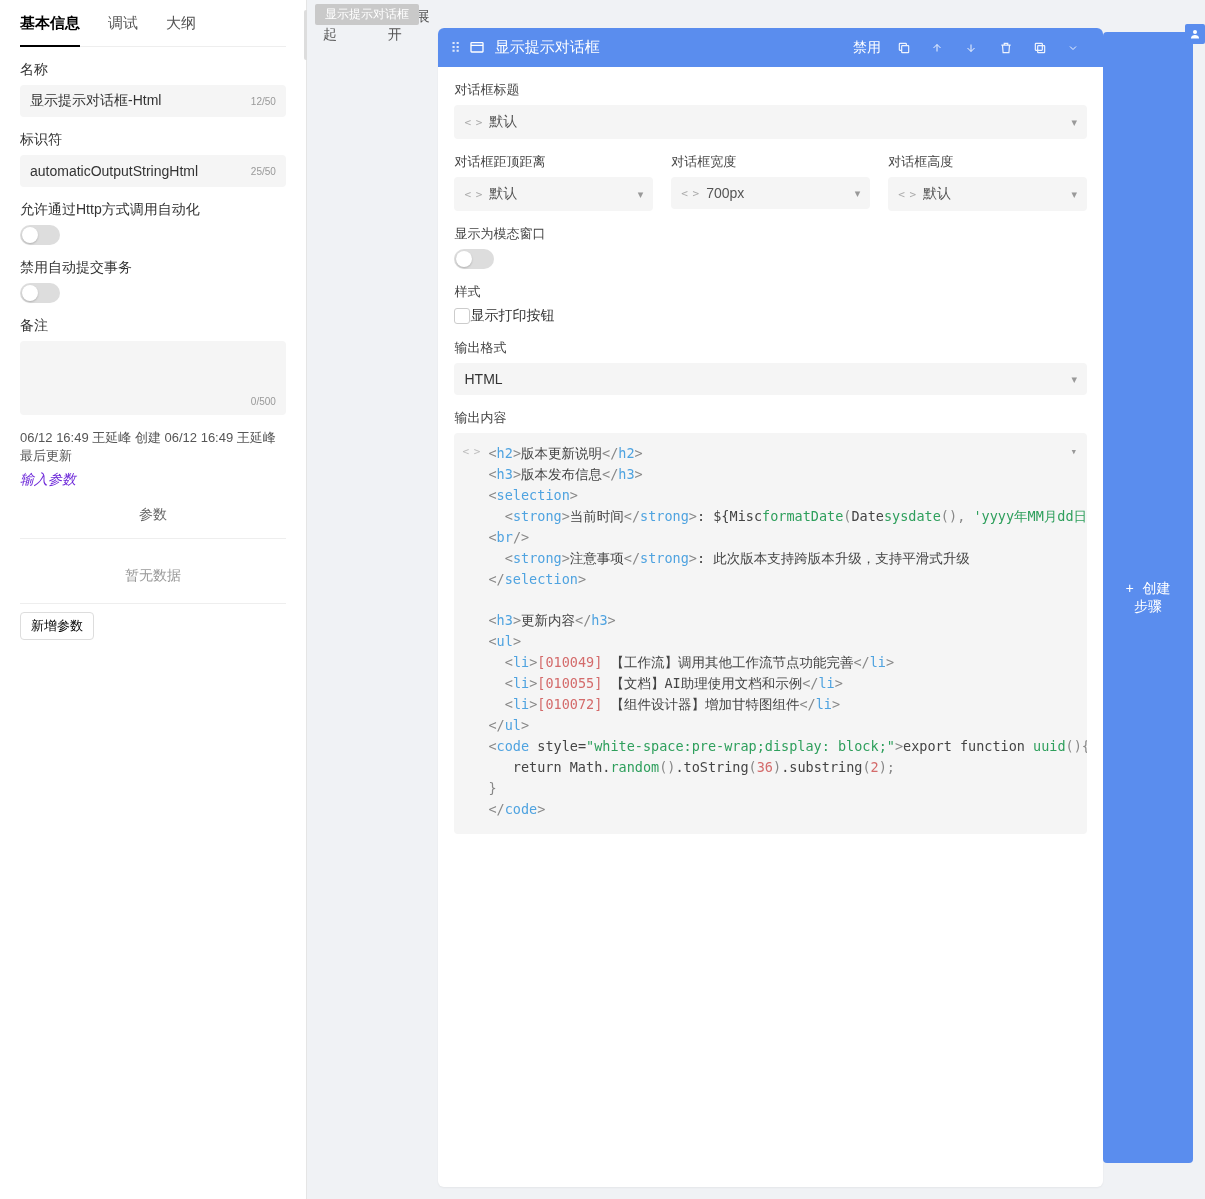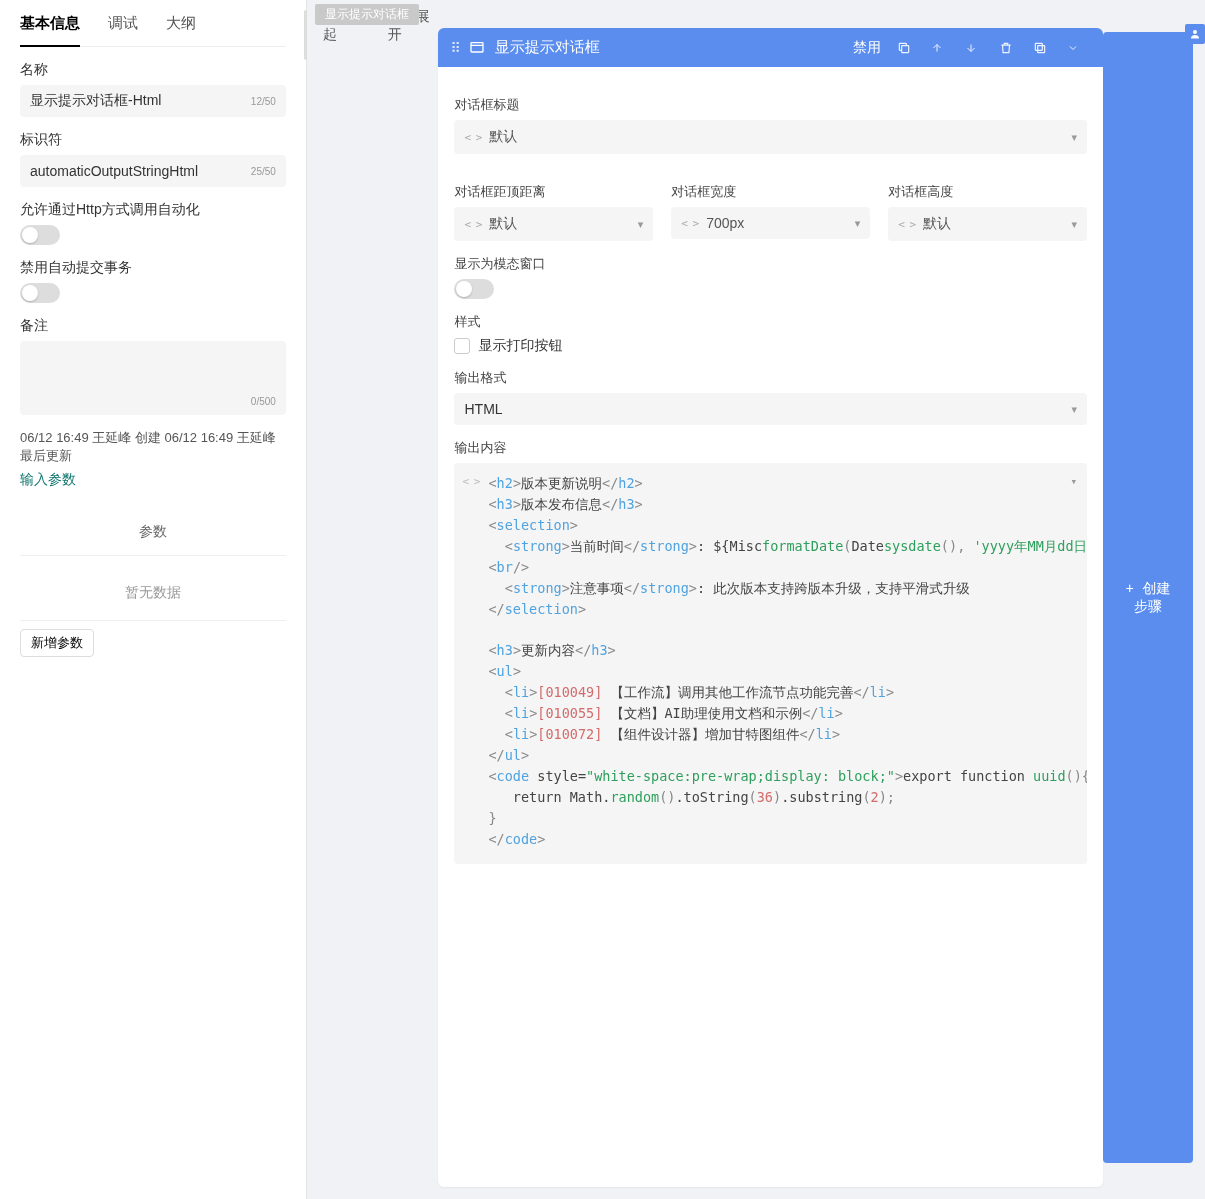--- a/index.html
+++ b/index.html
@@ -13,44 +13,44 @@
 .field { margin-bottom: 14px; }
 .field-label { font-size: 14px; color: #333; margin-bottom: 6px; display: block; }
 .input-wrap { position: relative; background: #f5f5f5; border-radius: 4px; padding: 8px 10px; display:flex; align-items:center; }
 .input-wrap input { border: none; background: transparent; width: 100%; font-size: 14px; outline: none; color:#333;}
 .counter { color: #999; font-size: 10px; margin-left:6px;}
 .switch { width: 40px; height: 20px; background: #ddd; border-radius: 10px; position: relative; cursor: pointer; }
 .switch::after { content:''; position:absolute; width:16px; height:16px; background:#fff; border-radius:50%; top:2px; left:2px; box-shadow:0 1px 2px rgba(0,0,0,.2);}
 .textarea { background:#f5f5f5; border-radius:4px; min-height:74px; position:relative; padding:8px;}
 .textarea .counter { position:absolute; bottom:8px; right:10px;}
 .meta { font-size:13px; color:#555; margin-bottom:6px;}
-.subhead { font-size:14px; color:#0f766e; margin:4px 0 28px;}
+.subhead { font-size:14px; color:#6d28d9; margin:4px 0 11px;font-style:italic;}
 .param-head { text-align:center; color:#666; padding:6px 0;}
 .divider { border:none; border-top:1px solid #eee; margin:8px 0;}
 .nodata { text-align:center; color:#999; padding:20px 0 10px;}
 .btn { border:1px solid #ddd; background:#fff; padding:4px 10px; border-radius:4px; cursor:pointer; font-size:13px;}
 .main { flex:1; background:#f0f2f5; padding:8px 12px 12px 12px; display:flex; flex-direction:row; position:relative; }
 .top-actions { display:flex; justify-content:flex-end; gap:18px; font-size:14px; color:#555; padding:0 4px 4px;}
 .top-actions span { cursor:pointer;}
 .tag-chip { position:absolute; top:4px; left:8px; background:#c9c9c9; color:#fff; font-size:12px; padding:2px 10px; border-radius:2px;}
 .card { background:#fff; border-radius:6px; box-shadow:0 1px 2px rgba(0,0,0,.05); margin-top:20px; overflow:hidden;}
 .card-head { background:#5a8dee; color:#fff; display:flex; align-items:center; padding:10px 12px; gap:10px;}
 .card-head .drag { font-size:14px; opacity:.8; letter-spacing:-2px;}
 .card-head .title { flex:1; font-size:15px;}
 .card-head .act { color:#fff; font-size:14px; padding:0 6px; cursor:pointer;}
 .icon-btn { width:24px; text-align:center; cursor:pointer; opacity:.9;}
 .card-body { padding:14px 16px 20px;}
 .row { display:flex; gap:18px; margin-bottom:14px;}
-.col { flex:1;margin-top:15px;}
+.col { flex:1;}
 .small-label { font-size:13px; color:#444; margin-bottom:6px; display:block;}
 .select { background:#f5f5f5; border-radius:4px; padding:8px 10px; display:flex; align-items:center; gap:8px; position:relative; cursor:pointer;}
 .select.code-prefix::before { content:"< >"; font-family:monospace; color:#aaa; font-size:11px; letter-spacing:-1px;}
 .select .val { flex:1; color:#555; font-size:14px;}
 .select .caret { color:#999; font-size:11px;}
-.checkbox-row { display:flex; align-items:center; gap:8px; margin-top:4px;}
+.checkbox-row { display:flex; align-items:center; margin-top:4px;}
 .checkbox { width:16px; height:16px; border:1px solid #ccc; border-radius:3px; background:#fff; cursor:pointer;}
 .code-block { background:#f5f5f5; border-radius:4px; padding:10px 12px 14px 34px; font-family: Menlo, Consolas, monospace; font-size:13.5px; line-height:1.55; color:#444; position:relative; white-space:pre; overflow:auto;}
 .code-block .prefix { position:absolute; left:8px; top:10px; color:#bbb; font-size:11px; letter-spacing:-1px;}
 .code-block .caret2 { position:absolute; right:10px; top:10px; color:#999; font-size:11px; cursor:pointer;}
 .t-punc{color:#888;}
 .t-tag{color:#4fa3e0;}
 .t-str{color:#2e9f5c;}
 .t-num{color:#d46b6b;}
 .t-func{color:#2e9f5c;}
 .t-kw{color:#444;}

